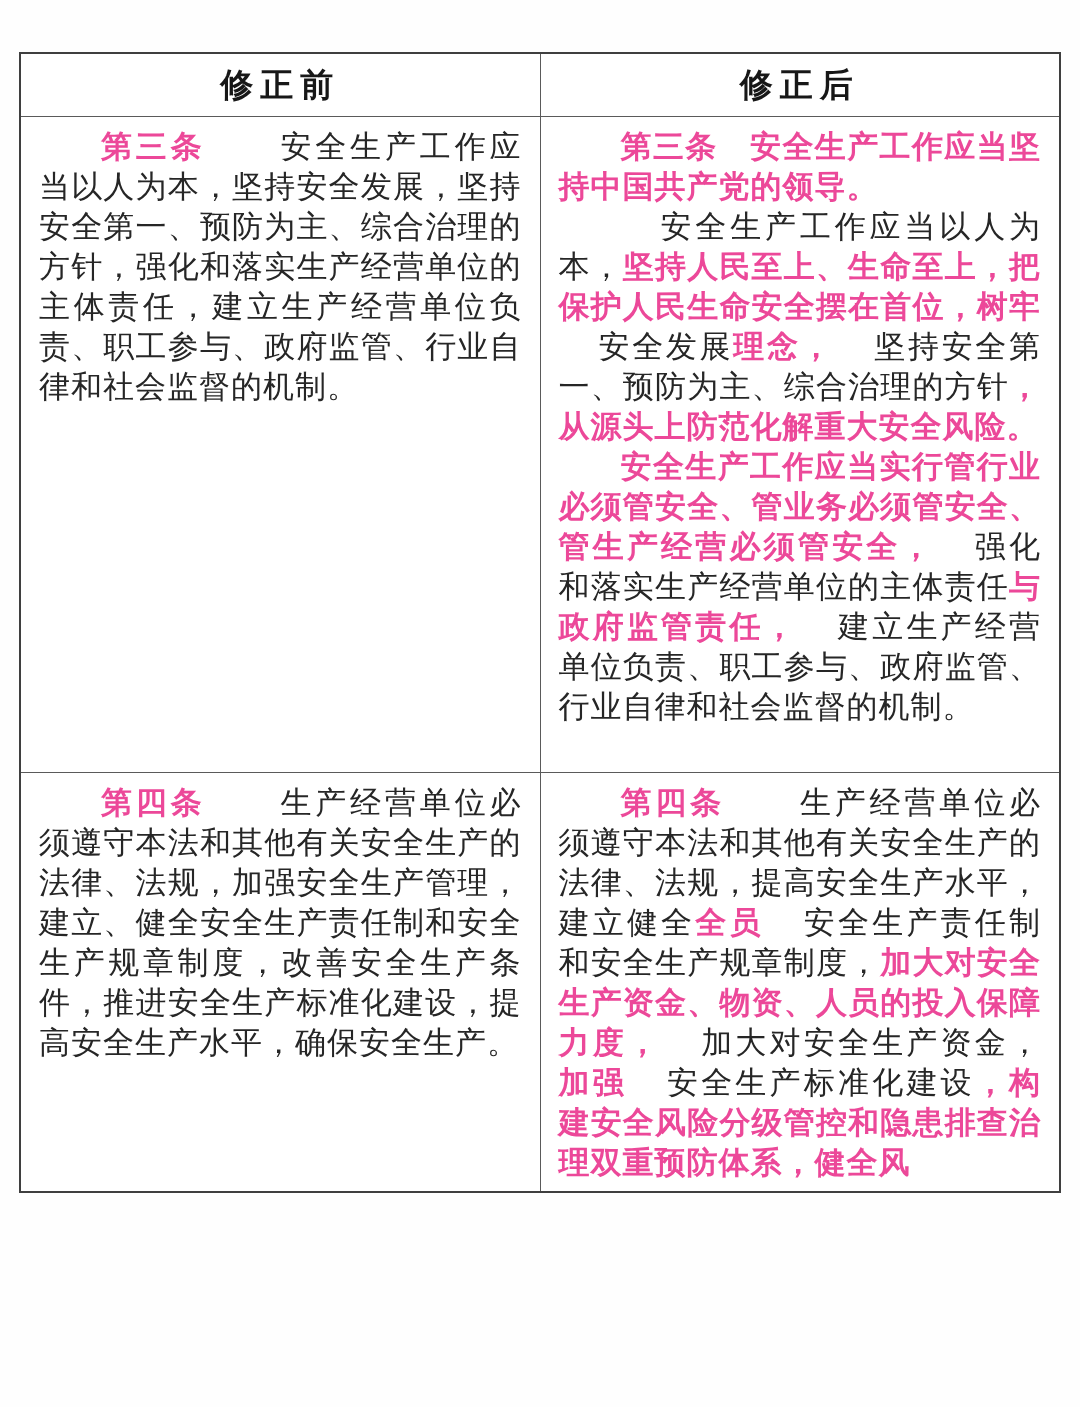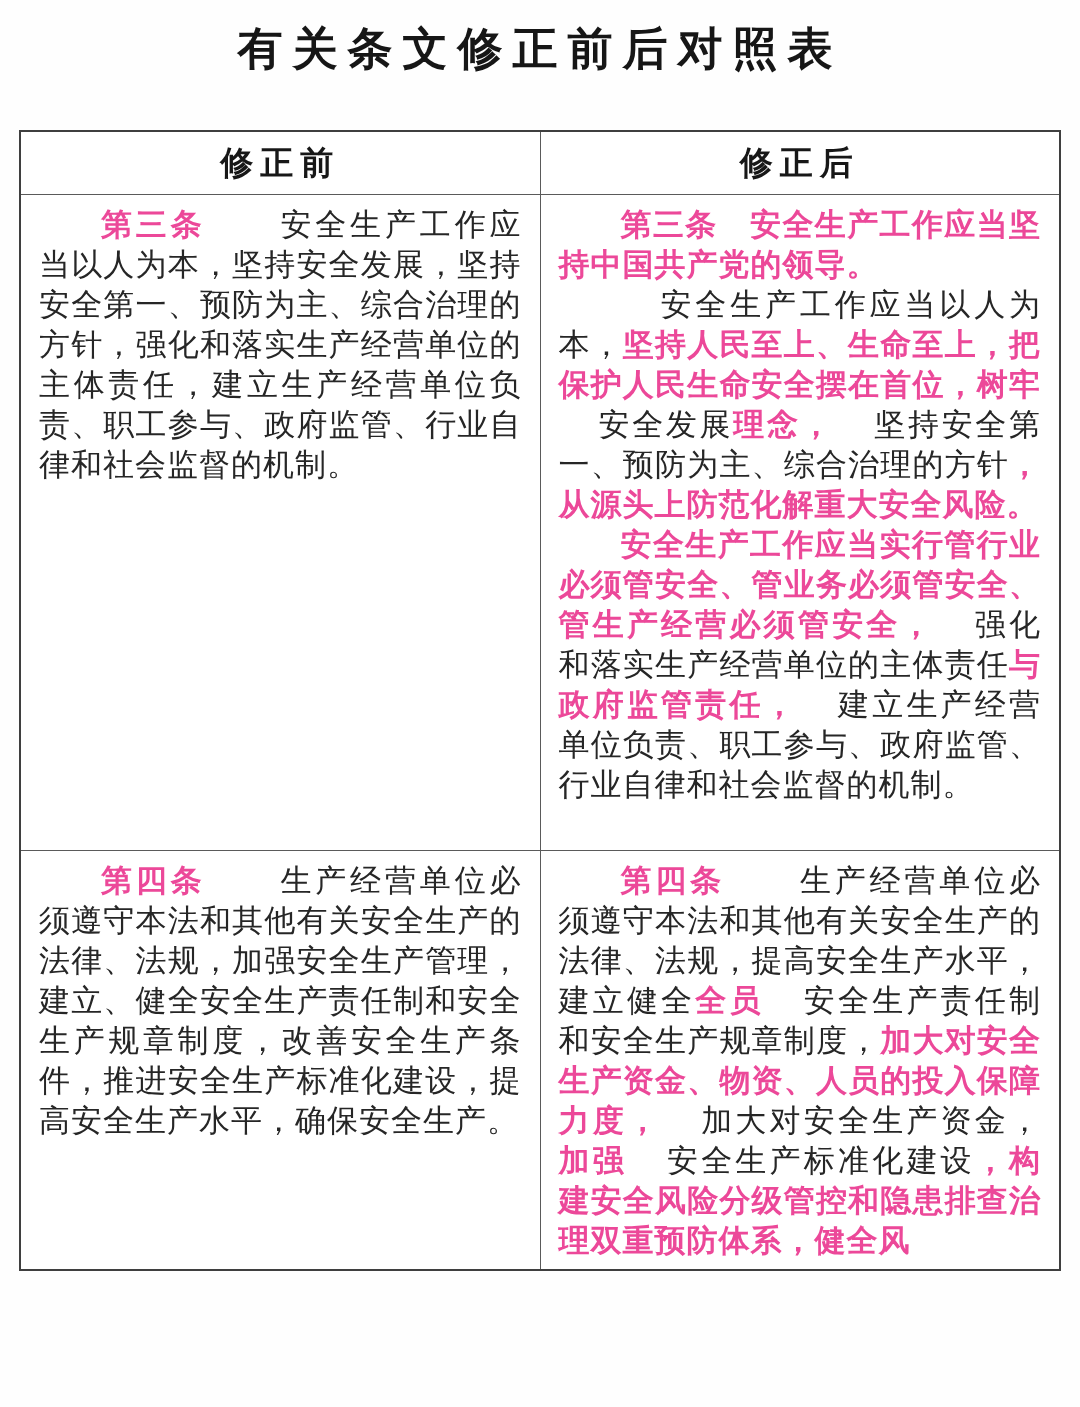--- a/index.html
+++ b/index.html
@@ -82,21 +82,20 @@
   .hei{
     font-family:"Liberation Sans","DejaVu Sans",sans-serif;
     font-weight:700;
     color:#ec4899;
   }
 </style>
 </head>
 <body>
 
 <div class="page">
-  <h2 class="doc-subtitle">有关条文修正前后对照表</h2>
 
   <table class="compare">
     <thead>
       <tr>
         <th>修正前</th>
         <th>修正后</th>
       </tr>
     </thead>
     <tbody id="table-body">
         <tr class="row-0">

